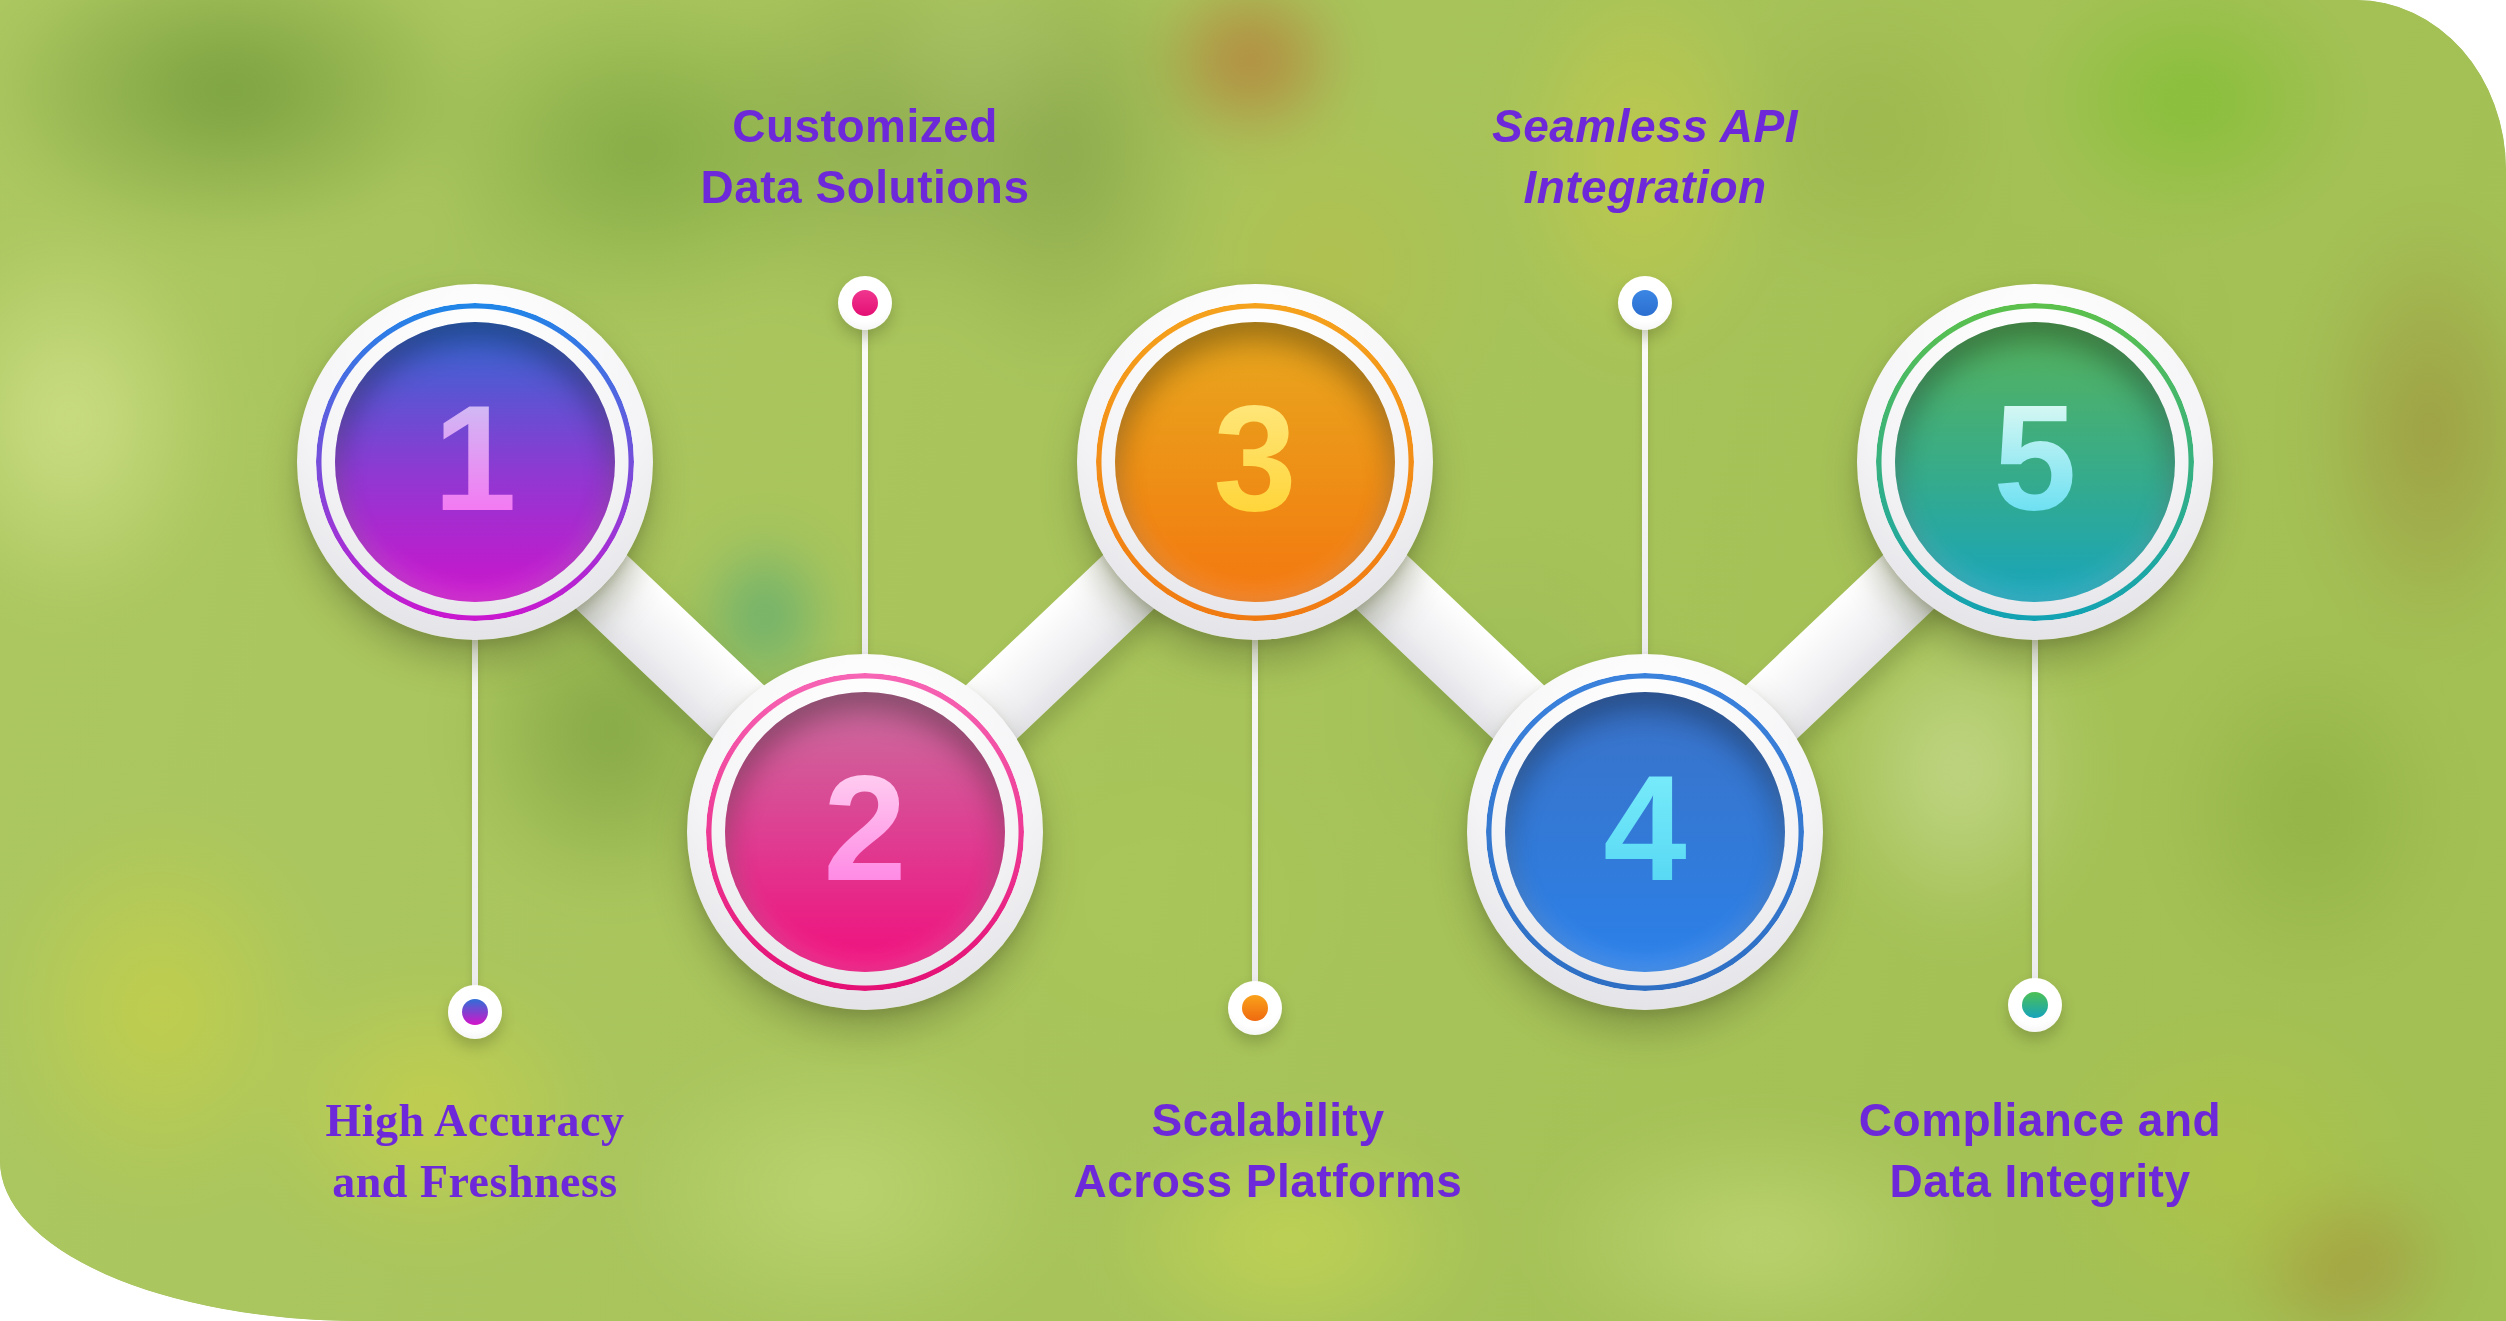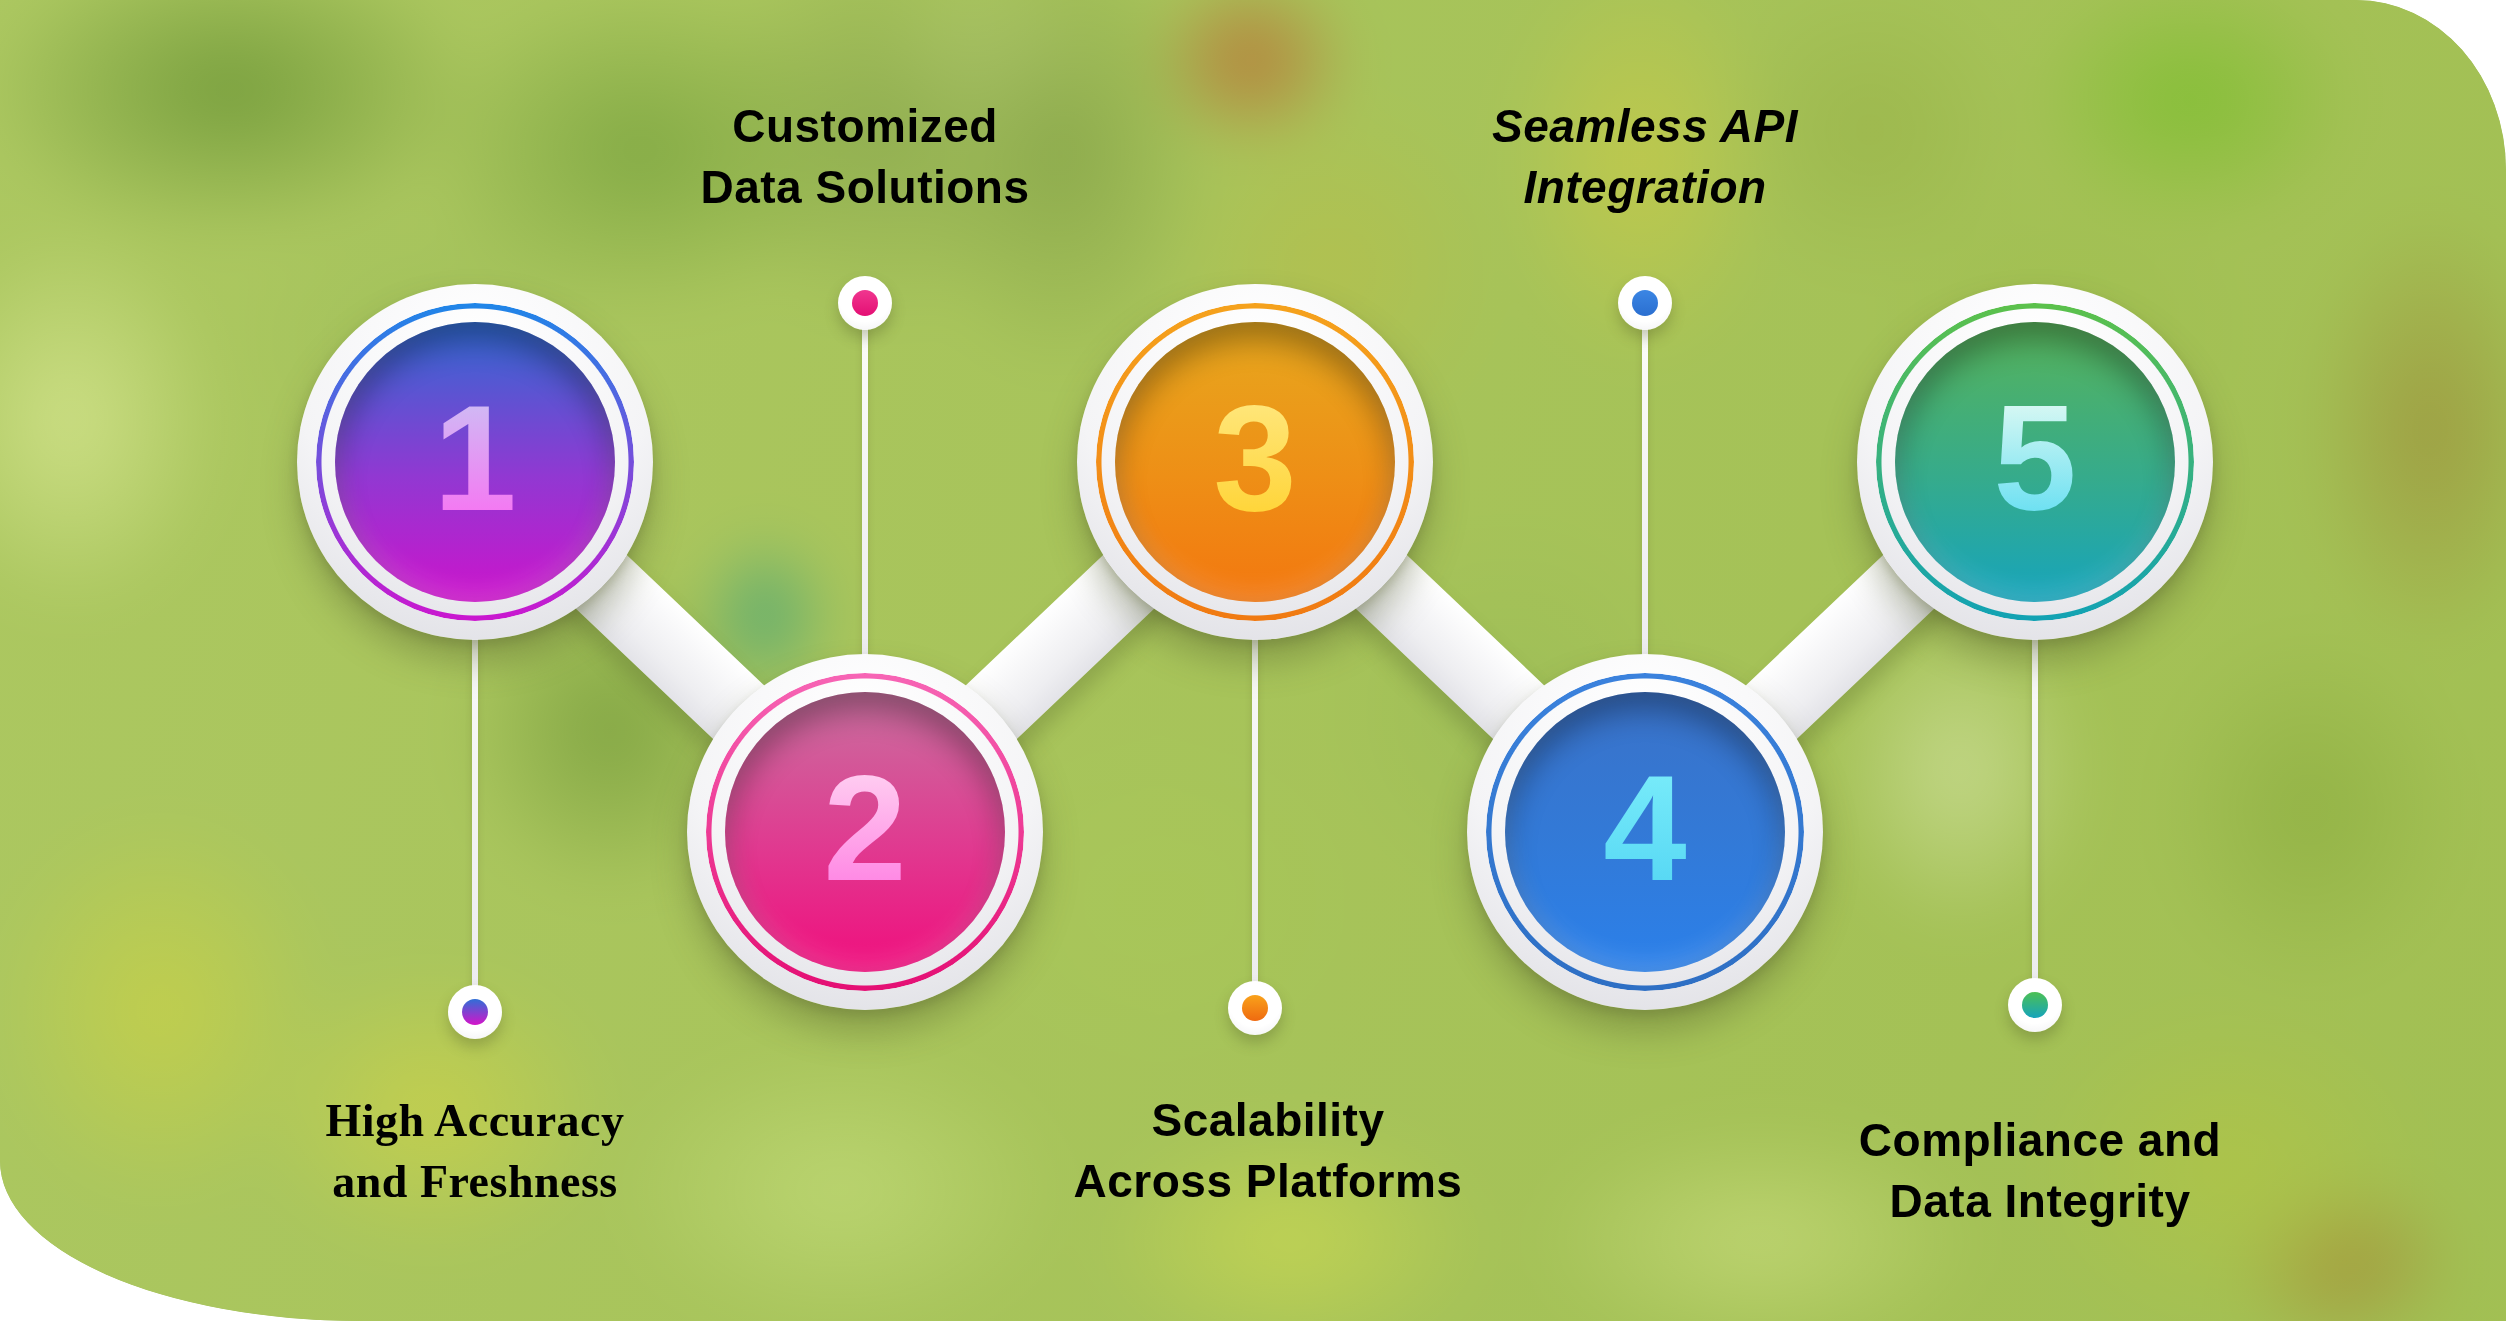--- a/index.html
+++ b/index.html
@@ -120,27 +120,27 @@
     -webkit-background-clip:text;background-clip:text;color:transparent;
     transform:translateY(-4px);
   }
   .p1{left:475px;top:462px;} .p2{left:865px;top:832px;}
   .p3{left:1255px;top:462px;} .p4{left:1645px;top:832px;}
   .p5{left:2035px;top:462px;}
 
   
   .label{
     position:absolute;transform:translateX(-50%);
-    color:#000000;font-size:46px;font-weight:700;line-height:1.33;
+    color:#6d28d9;font-size:46px;font-weight:700;line-height:1.33;
     text-align:center;white-space:pre-line;z-index:4;
     letter-spacing:.5px;
   }
   .l1{left:475px;top:1090px;font-family:Liberation Serif, serif;} .l2{left:865px;top:96px;}
   .l3{left:1268px;top:1090px;} .l4{left:1645px;top:96px;font-style:italic;}
-  .l5{left:2040px;top:1090px;margin-top:20px;}
+  .l5{left:2040px;top:1090px;}
 </style>
 </head>
 <body>
 
 <div class="card">
 
   <div class="bg">
     <div class="blobs"></div>
     <div class="tint"></div>
   </div>

